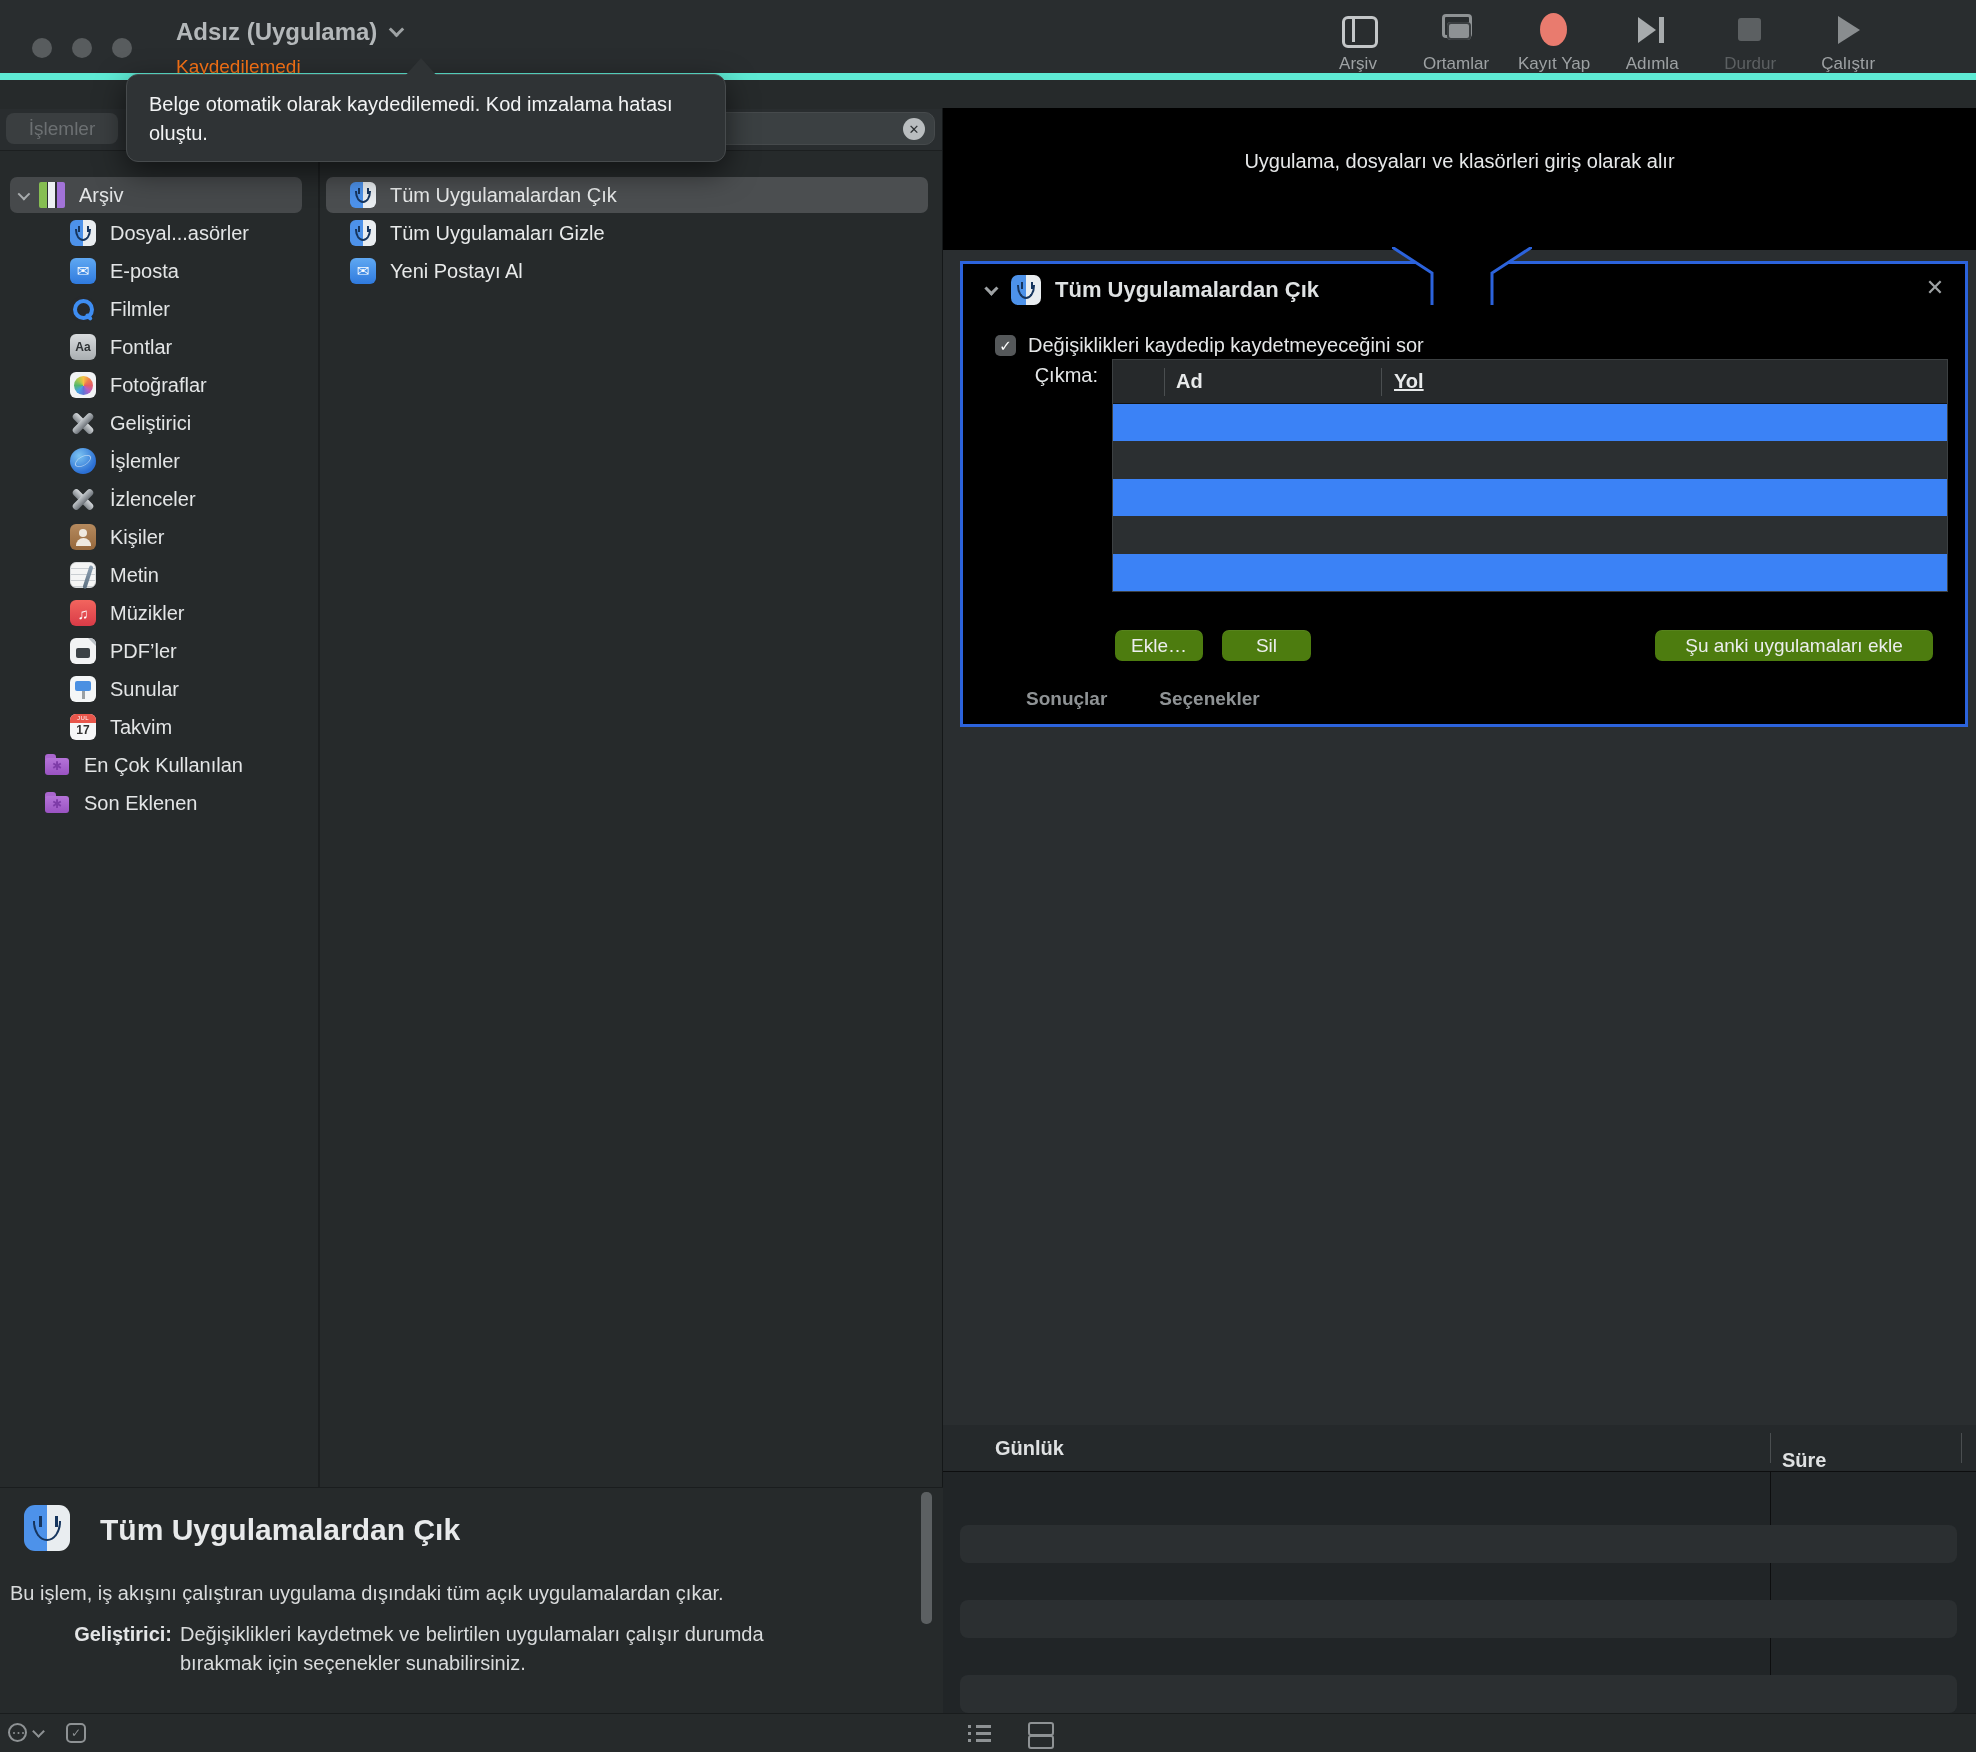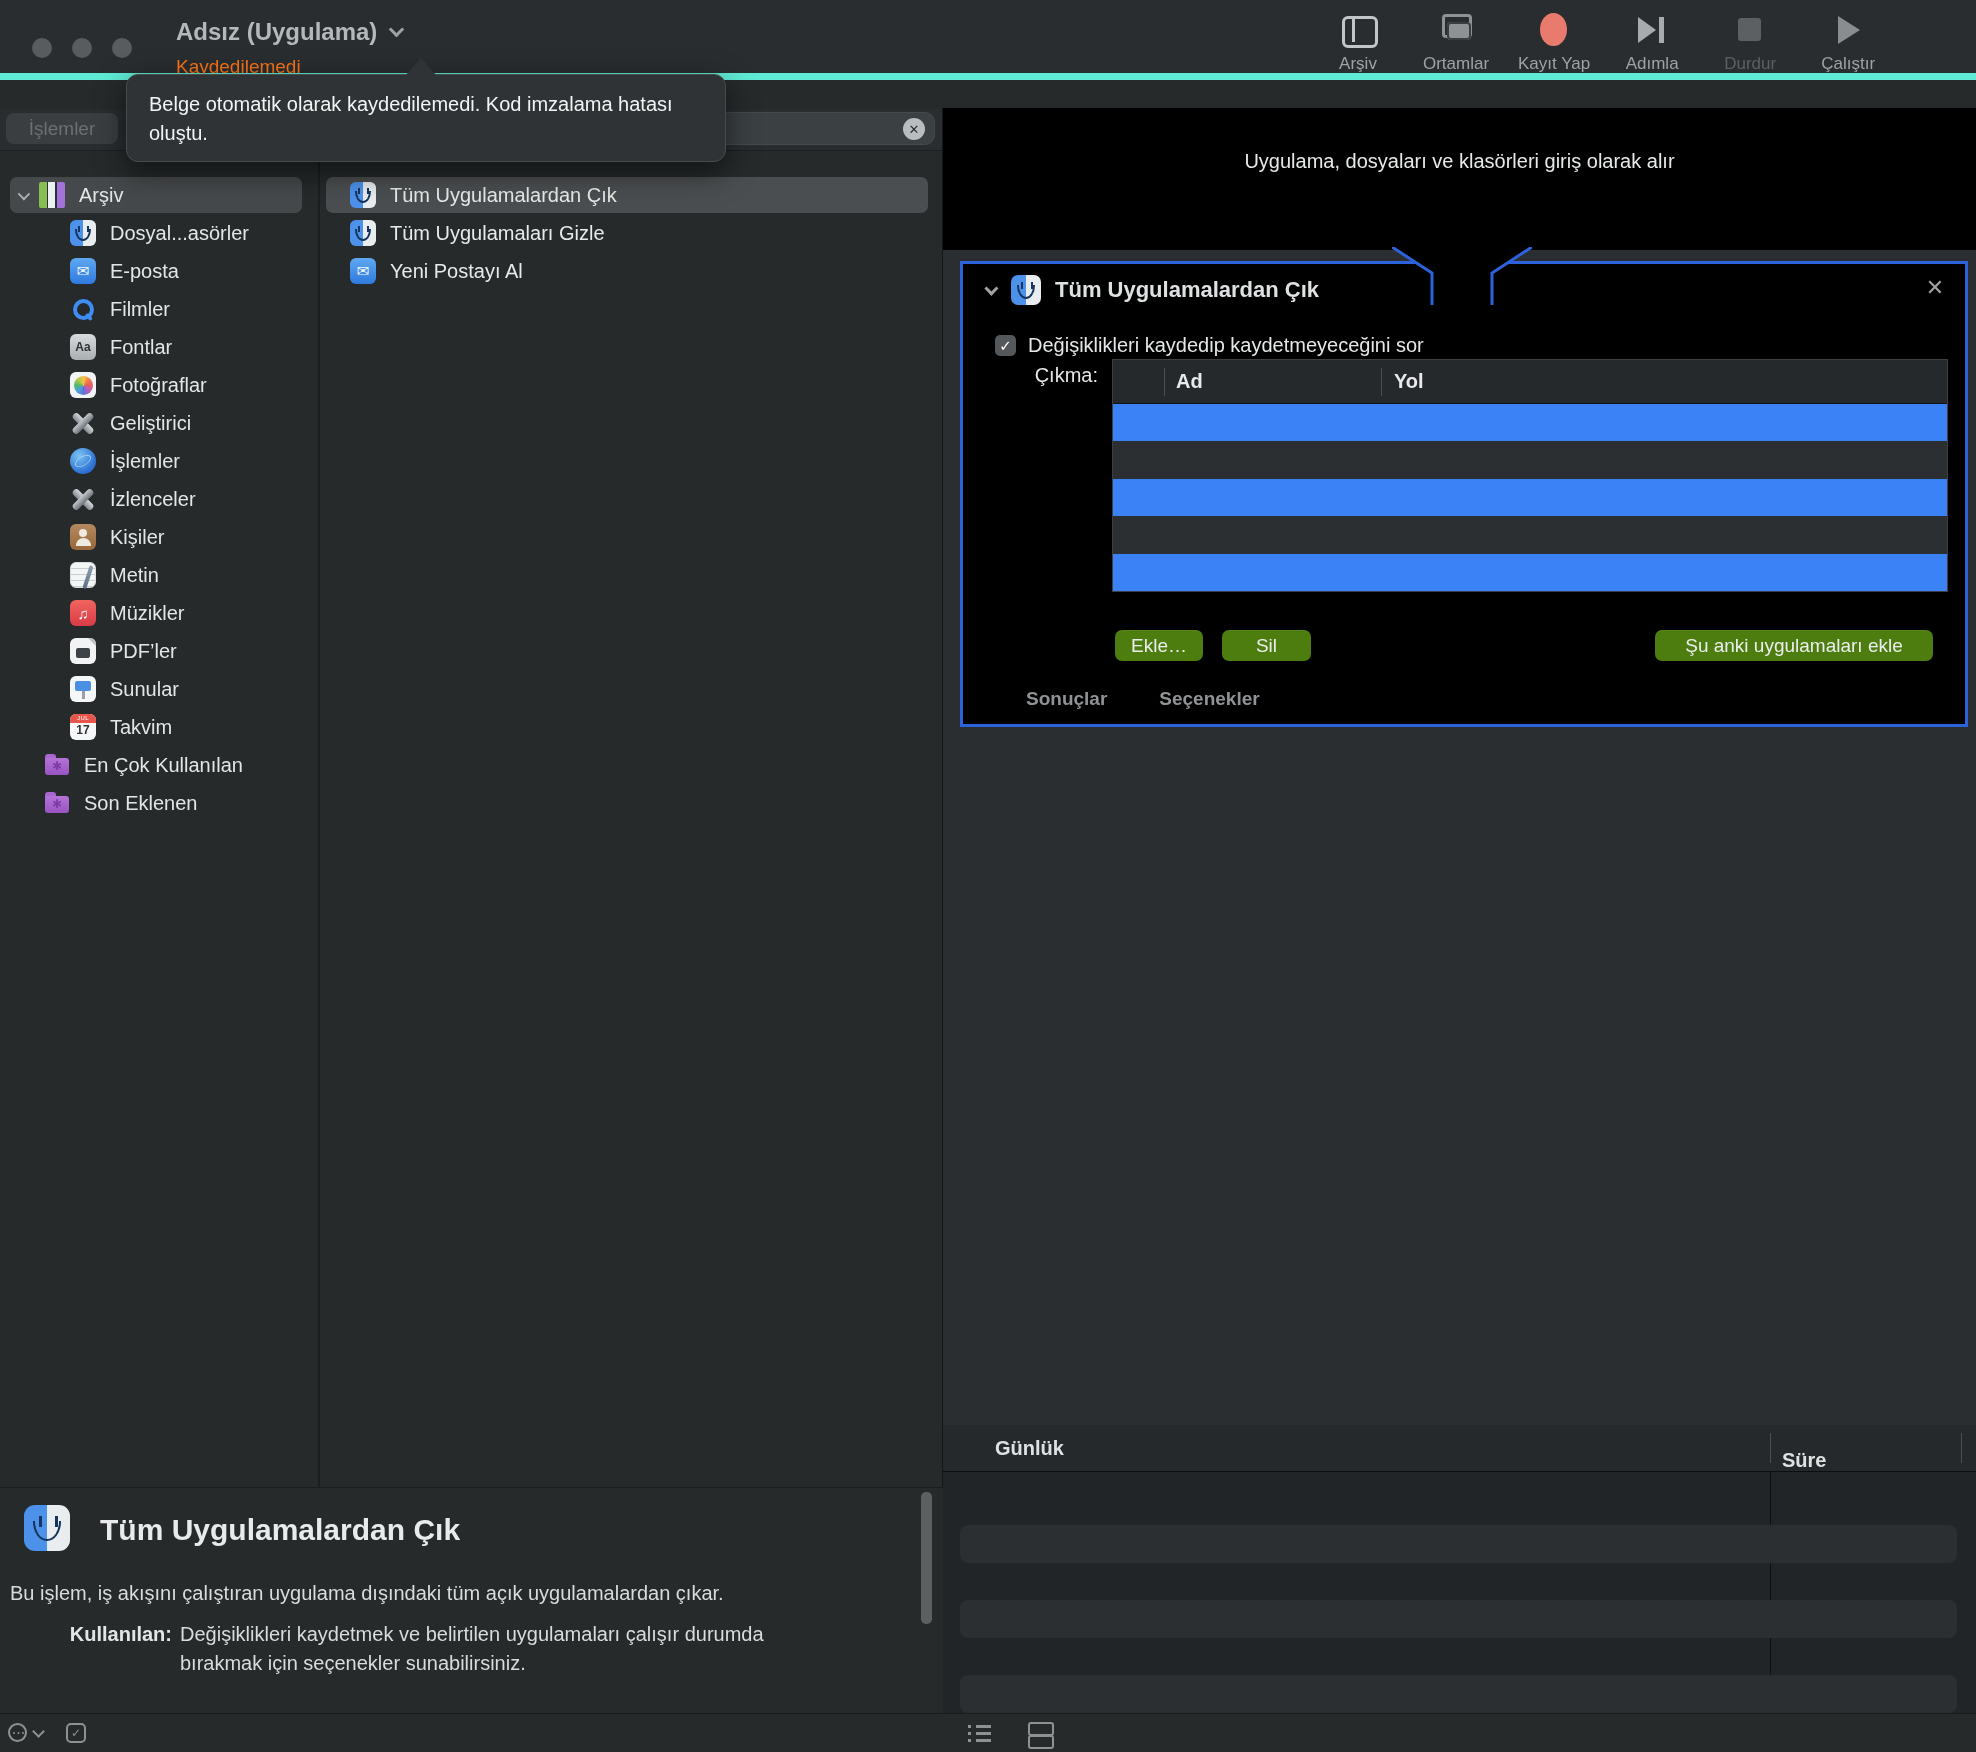--- a/index.html
+++ b/index.html
@@ -111,21 +111,21 @@
   .ab-header .mini { margin-left:16px; margin-right:14px; }
   .ab-title { color:#dfe2e3; font-size:22px; font-weight:bold; }
   .ab-close { position:absolute; right:16px; top:10px; width:28px; height:28px; color:#9ea2a4; font-size:22px; display:flex; align-items:center; justify-content:center; }
   .ab-checkrow { position:absolute; left:32px; top:70px; display:flex; align-items:center; gap:12px; }
   .checkbox { width:21px; height:21px; background:#55585a; border-radius:5px; color:#fff; font-size:15px; font-weight:bold; display:flex; align-items:center; justify-content:center; }
   .ab-checklabel { color:#e4e6e7; font-size:20px; }
   .ab-quitlabel { position:absolute; left:0; top:100px; width:135px; text-align:right; color:#e4e6e7; font-size:20px; }
   .ab-table { position:absolute; left:149px; top:95px; width:836px; height:233px; border:1px solid #3c4042; background:#3b82f6; }
   .ab-thead { position:relative; height:44px; background:#26292b; border-bottom:1px solid #111314; display:flex; align-items:center; }
   .ab-th { color:#e8eaeb; font-size:20px; font-weight:bold; position:absolute; }
-  .ab-th.c1 { left:63px; } .ab-th.c2 { left:281px; }
+  .ab-th.c1 { left:63px; } .ab-th.c2 { left:281px;text-decoration:underline; }
   .ab-tick { position:absolute; top:8px; width:1px; height:28px; background:#4a4e50; }
   .ab-tick.t1 { left:51px; } .ab-tick.t2 { left:268px; }
   .ab-tbody { display:flex; flex-direction:column; height:187px; }
   .ab-tr { flex:1; }
   .ab-tr:nth-child(even) { background:#2b2f31; }
   .btn { background:#4d7c0f; border-radius:7px; color:#eceeee; font-size:19px; display:flex; align-items:center; justify-content:center; height:31px; box-shadow:inset 0 1px 0 rgba(255,255,255,.06); }
   .btn-add { position:absolute; left:152px; top:366px; width:88px; }
   .btn-del { position:absolute; left:259px; top:366px; width:89px; }
   .btn-addcur { position:absolute; left:692px; top:366px; width:278px; }
   .ab-footer { position:absolute; left:63px; top:424px; display:flex; gap:52px; }
@@ -418,21 +418,21 @@
   </div>
 
   <div class="desc">
     <span class="mini w46 ic-finder"></span>
     <div class="desc-title">Tüm Uygulamalardan Çık</div>
     <div class="desc-body">Bu işlem, iş akışını çalıştıran uygulama dışındaki tüm açık uygulamalardan çıkar.</div>
     <div class="desc-fields">
 
 
         <div class="desc-row">
-          <span class="desc-label">Kullanılan:</span>
+          <span class="desc-label">Geliştirici:</span>
           <span class="desc-value">Değişiklikleri kaydetmek ve belirtilen uygulamaları çalışır durumda bırakmak için seçenekler sunabilirsiniz.</span>
         </div>
       </div>
     <div class="desc-scroll"></div>
   </div>
 
   <div class="bottombar">
     <span class="bb-ic ic-smiley-menu"></span>
     <span class="bb-ic bb-chev"></span>
     <span class="bb-ic ic-check-square">✓</span>

